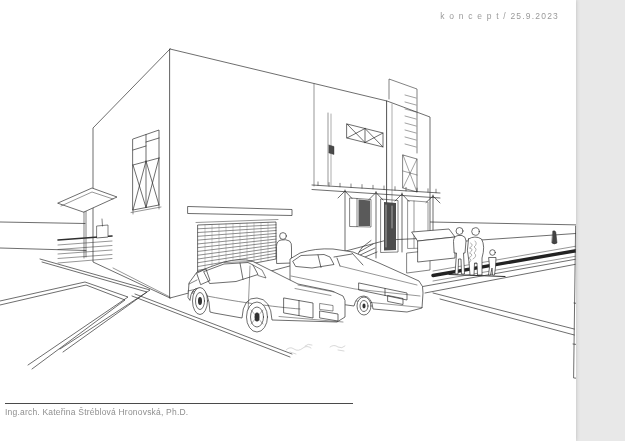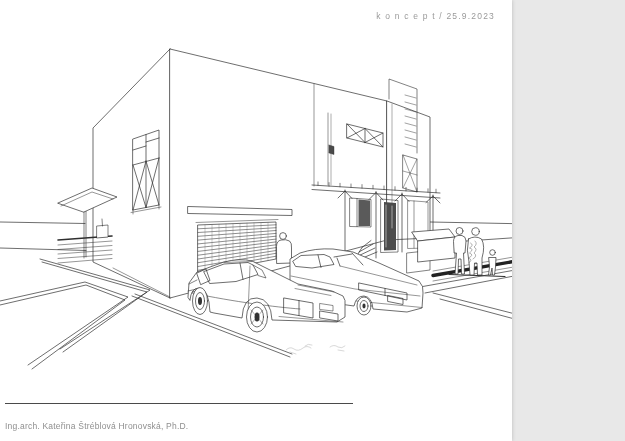--- a/index.html
+++ b/index.html
@@ -1,32 +1,32 @@
 <!DOCTYPE html>
 <html><head>
 <meta charset="utf-8">
 <style>
   html,body{margin:0;padding:0;background:#e8e8e8;}
   #page{
-    position:relative;width:512px;height:441px;background:#ffffff;
+    position:relative;width:576px;height:441px;background:#ffffff;
     font-family:"Liberation Sans", sans-serif;overflow:hidden;
     box-shadow:0 0 4px rgba(0,0,0,.2);
   }
   #sketch{position:absolute;left:0;top:0;}
   .concept-label{
     position:absolute;top:11px;right:17px;
     font-size:8.5px;color:#9a9a9a;letter-spacing:1.2px;white-space:pre;
   }
   .footer{position:absolute;left:5px;top:401px;width:615px;}
   .footer-title{
     font-size:9px;font-weight:bold;color:#4a4a4a;white-space:pre;
     letter-spacing:.2px;line-height:12px;
   }
   .footer-rule{width:348px;border-top:1.6px solid #4a4a4a;margin-top:2px;}
-  .footer-subtitle{font-size:8.5px;color:#8f8f8f;margin-top:17px;letter-spacing:.2px;}
+  .footer-subtitle{font-size:8.5px;color:#8f8f8f;margin-top:3px;letter-spacing:.2px;}
   svg *{vector-effect:non-scaling-stroke;}
 </style>
 </head>
 <body>
 
 <div id="page">
 
   <svg id="sketch" width="625" height="441" viewBox="0 0 625 441" fill="none" stroke="#2f2f2f" stroke-width="0.7" stroke-linecap="round" stroke-linejoin="round">
 
     <g>

